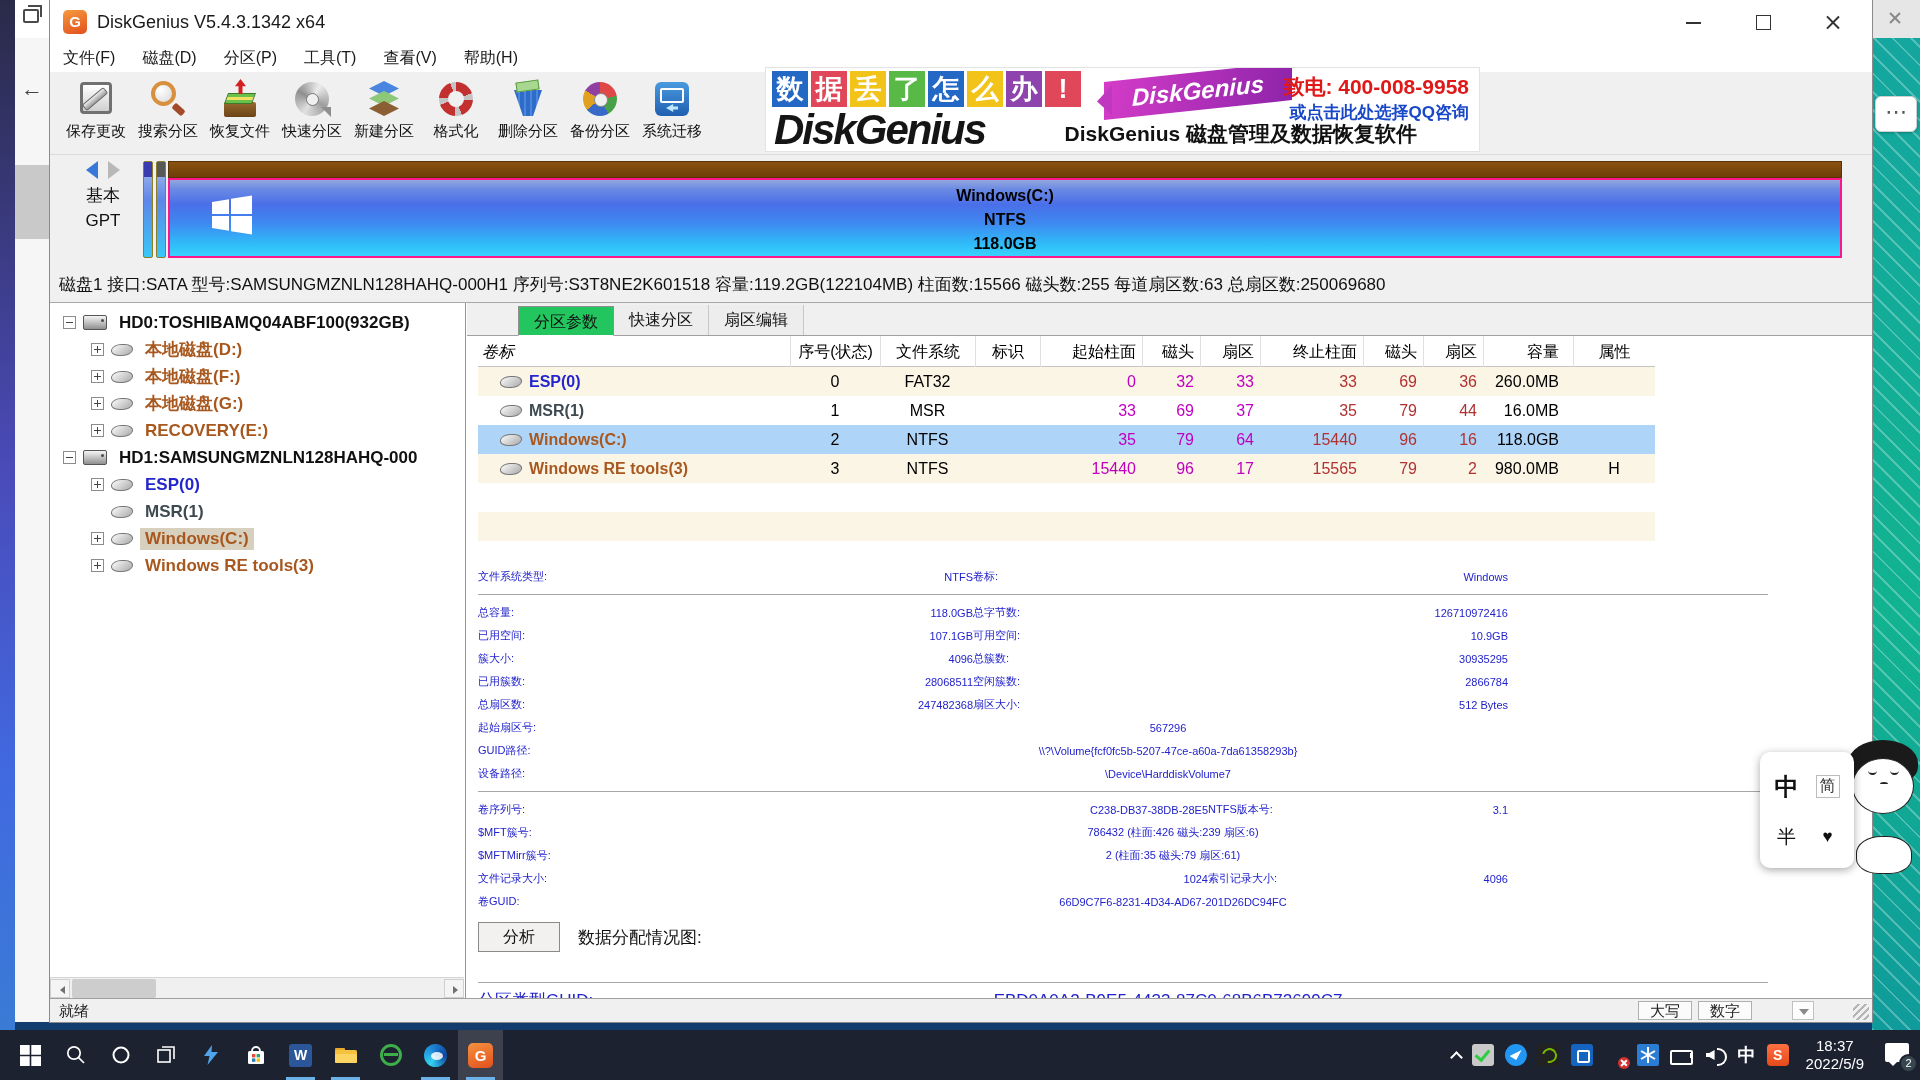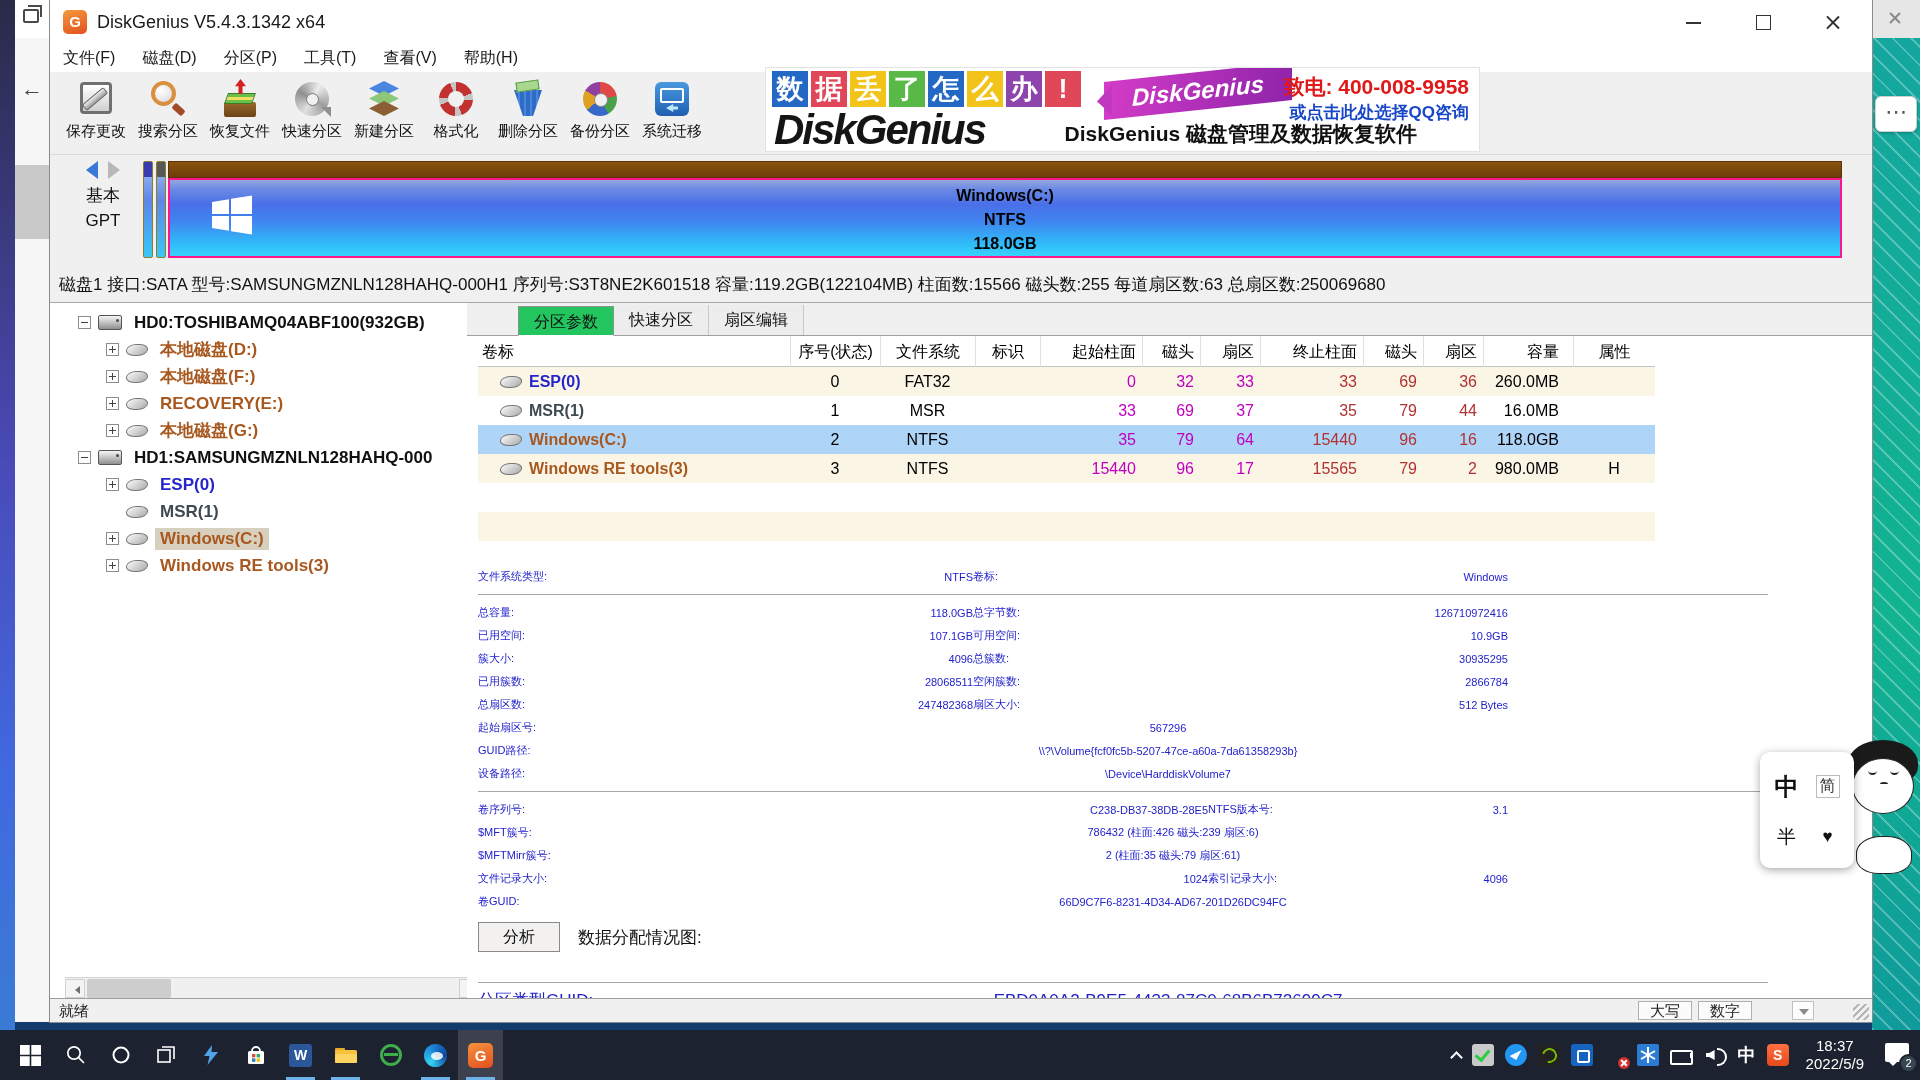--- a/index.html
+++ b/index.html
@@ -112,21 +112,21 @@
   .mp-box{flex:1;border:2.5px solid #ff158a;position:relative;
     background:linear-gradient(180deg,#93a7dd 0%,#6b8ae4 12%,#4a6fe8 32%,#3f86f0 55%,#2fbdf8 85%,#38d2ff 100%);}
   .mp-logo{position:absolute;left:38px;top:50%;transform:translateY(-50%);}
   .mp-text{position:absolute;left:0;right:0;top:4px;text-align:center;color:#000;font-weight:bold;font-size:16px;line-height:24px;}
 
   .diskinfo{position:absolute;left:0;top:265px;right:0;height:37px;background:#f0f0f0;font-size:17px;color:#101010;
     padding:8px 0 0 9px;white-space:nowrap;}
 
   
   .main{position:absolute;left:0;top:302px;right:0;bottom:24px;border-top:1px solid #a8a8a8;background:#fff;}
-  .tree{position:absolute;left:15px;top:0;bottom:0;width:416px;background:#fff;border-right:1px solid #949494;padding-top:6px;}
+  .tree{position:absolute;left:0;top:0;bottom:0;width:416px;background:#fff;border-right:1px solid #949494;padding-top:6px;}
   .ti{height:27px;display:flex;align-items:center;font-weight:bold;font-size:17px;}
   .ti.lvl0{padding-left:13px;} .ti.lvl1{padding-left:41px;}
   .exp{width:13px;height:13px;border:1px solid #8c8c8c;background:#fff;position:relative;margin-right:7px;flex:none;}
   .exp::before{content:"";position:absolute;left:2px;right:2px;top:5px;height:1px;background:#444;}
   .exp.plus::after{content:"";position:absolute;top:2px;bottom:2px;left:5px;width:1px;background:#444;}
   .exp.none{visibility:hidden;}
   .ico-disk{width:24px;height:15px;border:1px solid #555;border-radius:2px;background:linear-gradient(180deg,#f5f5f5,#b9b9b9 60%,#8f8f8f);
     position: relative;margin-right:7px;flex:none;}
   .ico-disk::after{content:"";position:absolute;right:2px;top:3px;width:3px;height:3px;background:#4a4a4a;border-radius:50%;}
   .ico-part{width:22px;height:12px;border:1px solid #777;border-radius:50%/60%;background:linear-gradient(135deg,#fafafa,#ababab);
@@ -144,21 +144,21 @@
 
   .rightpane{position:absolute;left:417px;top:0;right:0;bottom:0;background:#fff;overflow:hidden;}
   .tabs{height:33px;background:#f0f0f0;border-bottom:1px solid #a0a0a0;display:flex;align-items:flex-end;padding:3px 0 0 10px;}
   .tab{height:30px;padding:0 15px;font-size:16px;color:#111;line-height:29px;background:#ededed;border-right:1px solid #c8c8c8;}
   .tab.active{background:#22c55e;border:1px solid #8f8f8f;border-bottom:1px solid #fff;margin-bottom:-1px;position:relative;z-index:2;margin-left:41px;}
 
   .tgrid{display:grid;grid-template-columns:312px 90px 95px 65px 102px 58px 60px 103px 60px 60px 90px 82px;
     width:1177px;margin-left:11px;align-items:center;font-size:16px;}
   .thead{height:31px;border-bottom:1px solid #c4c4c4;color:#000;}
   .thead>div{height:31px;line-height:31px;border-left:1px solid #e0e0e0;padding:0 6px;}
-  .thead>div:first-child{border-left:none;padding-left:4px;}
+  .thead>div:first-child{border-left:none;padding-left:4px;font-style:italic;}
   .trow{height:29px;}
   .trow>div{height:29px;line-height:29px;padding:0 6px;}
   .al{text-align:left;} .ac{text-align:center;} .ar{text-align:right;}
   .cap-r{padding-right:14px !important;}
   .name-cell{display:flex;align-items:center;padding-left:22px !important;font-weight:bold;white-space:nowrap;}
   .num-start{color:#c000c0;} .num-end{color:#b03232;} .cell-k{color:#000;}
   .r-cream{background:#fbf5e6;} .r-white{background:#fff;} .r-sel{background:#aed4f8;}
   .stripe{height:29px;width:1177px;margin-left:11px;}
   .stripe.half{height:23px;}
 
@@ -419,26 +419,26 @@
         <span class="tl c-brown">本地磁盘(D:)</span>
       </div>
       <div class="ti lvl1">
         <span class="exp plus"></span>
         <span class="ico-part"></span>
         <span class="tl c-brown">本地磁盘(F:)</span>
       </div>
       <div class="ti lvl1">
         <span class="exp plus"></span>
         <span class="ico-part"></span>
-        <span class="tl c-brown">RECOVERY(E:)</span>
+        <span class="tl c-brown">本地磁盘(G:)</span>
       </div>
       <div class="ti lvl1">
         <span class="exp plus"></span>
         <span class="ico-part"></span>
-        <span class="tl c-brown">本地磁盘(G:)</span>
+        <span class="tl c-brown">RECOVERY(E:)</span>
       </div>
       <div class="ti lvl0">
         <span class="exp minus"></span>
         <span class="ico-disk"></span>
         <span class="tl c-black">HD1:SAMSUNGMZNLN128HAHQ-000</span>
       </div>
       <div class="ti lvl1">
         <span class="exp plus"></span>
         <span class="ico-part"></span>
         <span class="tl c-blue">ESP(0)</span>

